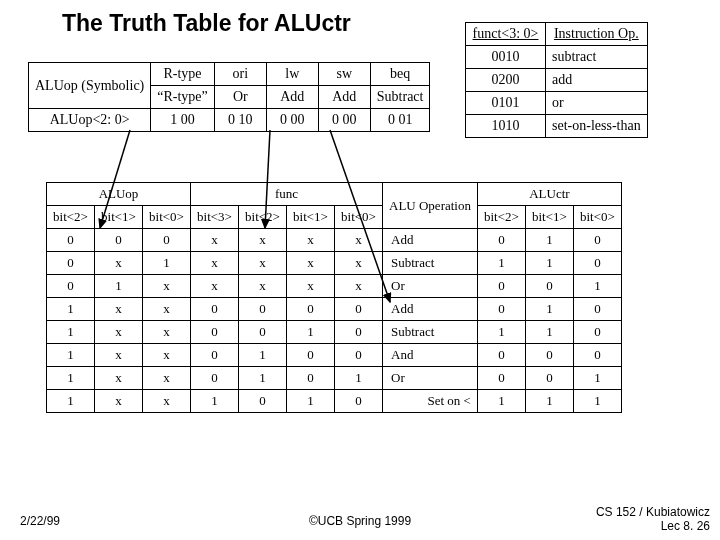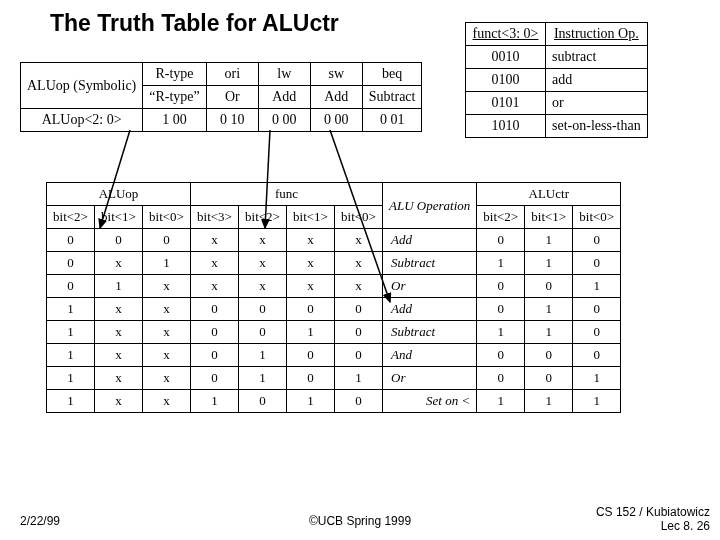--- a/index.html
+++ b/index.html
@@ -8,43 +8,44 @@
     width: 720px; height: 540px;
     font-family: "Times New Roman", serif;
     background: #fff;
     position: relative;
   }
   .title {
     font-family: Arial, Helvetica, sans-serif;
     font-weight: bold;
     font-size: 23px;
     padding: 10px 4px 0 50px;
+    margin-left: 12px;
   }
   .tbl { border-collapse: collapse; position: absolute; font-size: 14px; }
   .tbl td, .tbl th { border: 1px solid #000; text-align: center; padding: 3px 6px; }
 
   
-  .t1 { top: 62px; left: 20px; }
+  .t1 { top: 62px; left: 28px; }
   .t1 td { height: 22px; }
   .t1 .r1 td { }
   .t1 .r3 td { }
   .t1 td:first-child { font-family: "Times New Roman", serif; }
   .t1 td { min-width: 52px; }
   .t1 td.first { min-width: 90px; }
 
   
   .t2 { top: 22px; left: 465px; }
   .t2 td { min-width: 80px; height: 20px; }
   .t2 .hdr td { font-weight: normal; }
   .t2 td .u { text-decoration: underline; }
 
   
   .t3 { top: 182px; left: 20px; font-size: 13px; margin-left: 26px; }
   .t3 td { min-width: 48px; height: 22px; }
-  .t3 td.wider { min-width: 82px; font-style: italic; }
+  .t3 td.wider { min-width: 82px; }
   .t3 .grphdr td { font-family: "Times New Roman", serif; font-weight: normal; }
 
   
   .date { position: absolute; bottom: 12px; left: 20px; font-family: Arial, sans-serif; font-size: 12px; }
   .center-ftr { position: absolute; bottom: 12px; left: 0; width: 720px; text-align: center; font-family: Arial, sans-serif; font-size: 12px; }
   .right-ftr { position: absolute; bottom: 6px; right: 10px; font-family: Liberation Sans, sans-serif; font-size: 12px; text-align: right; line-height: 1.15; margin-left: 6px; }
 
   
   svg.overlay { position: absolute; top: 0; left: 0; pointer-events: none; }
 </style>
@@ -85,21 +86,21 @@
 <tbody>
       <tr class="hdr">
   <td><span class="u">funct&lt;3: 0&gt;</span></td>
   <td><span class="u">Instruction Op.</span></td>
 </tr>
 <tr>
         <td>0010</td>
         <td style="text-align:left">subtract</td>
       </tr>
 <tr>
-        <td>0100</td>
+        <td>0200</td>
         <td style="text-align:left">add</td>
       </tr>
 <tr>
         <td>0101</td>
         <td style="text-align:left">or</td>
       </tr>
 <tr>
         <td>1010</td>
         <td style="text-align:left">set-on-less-than</td>
       </tr>

